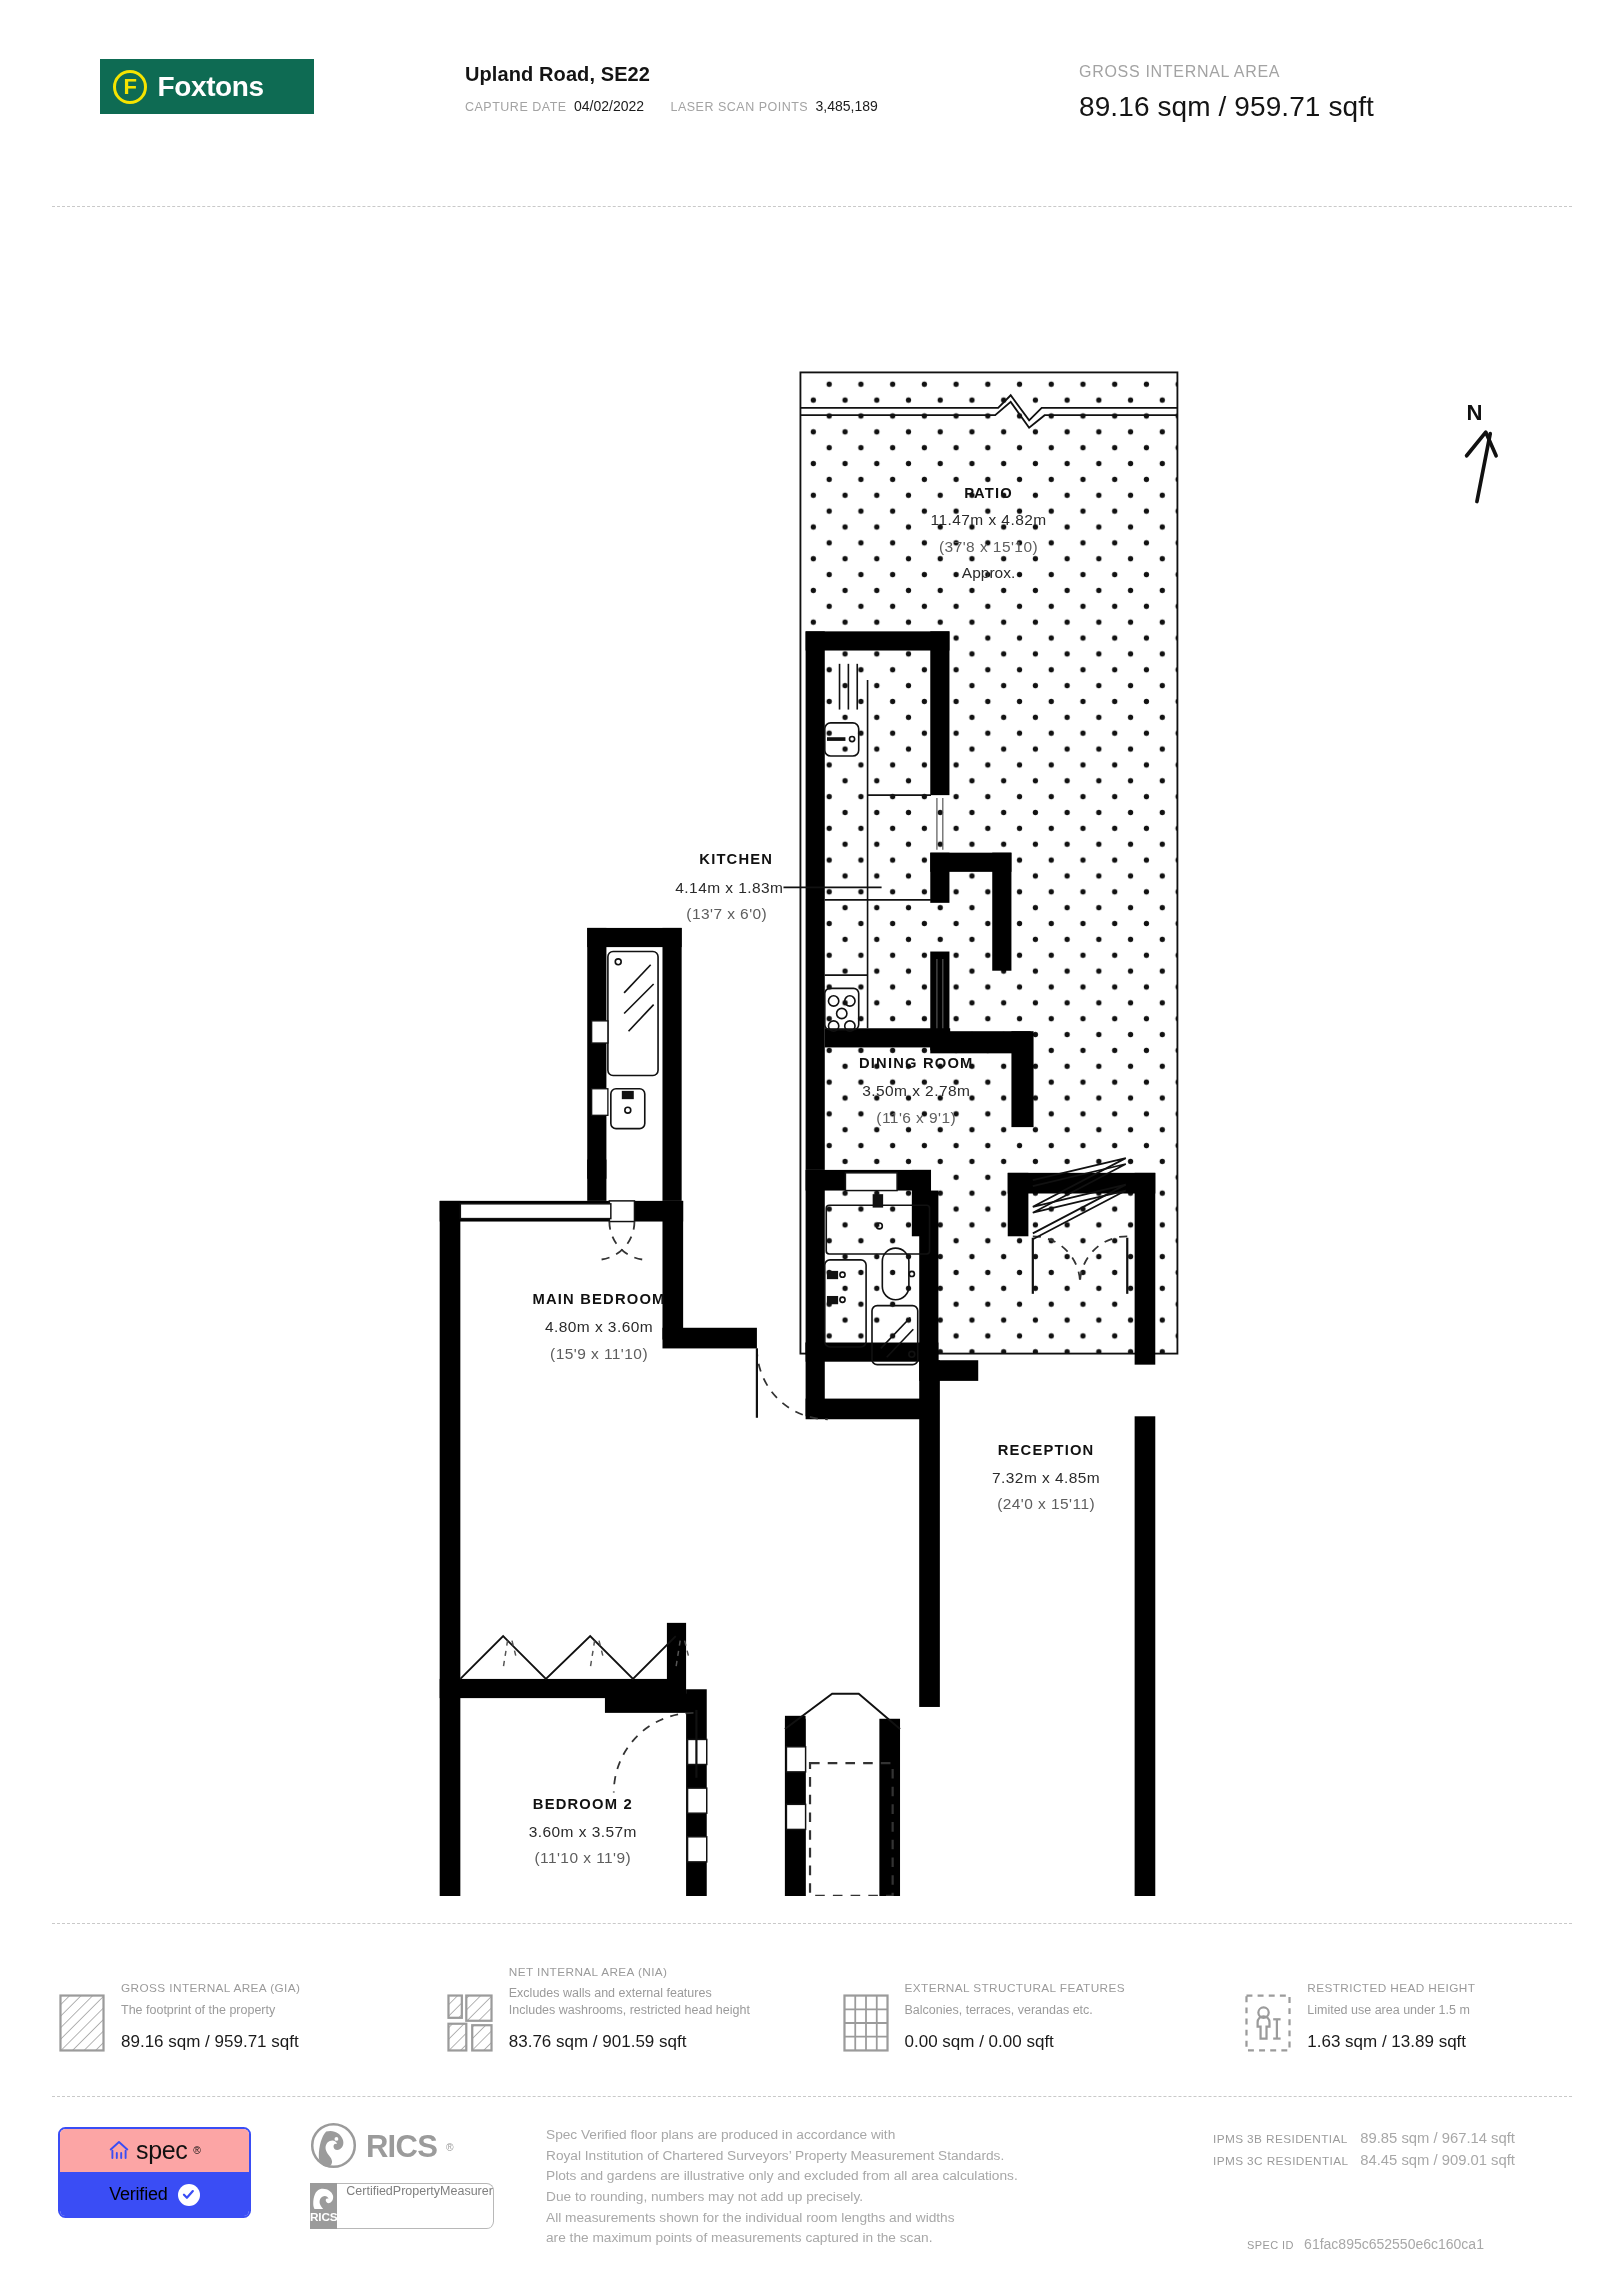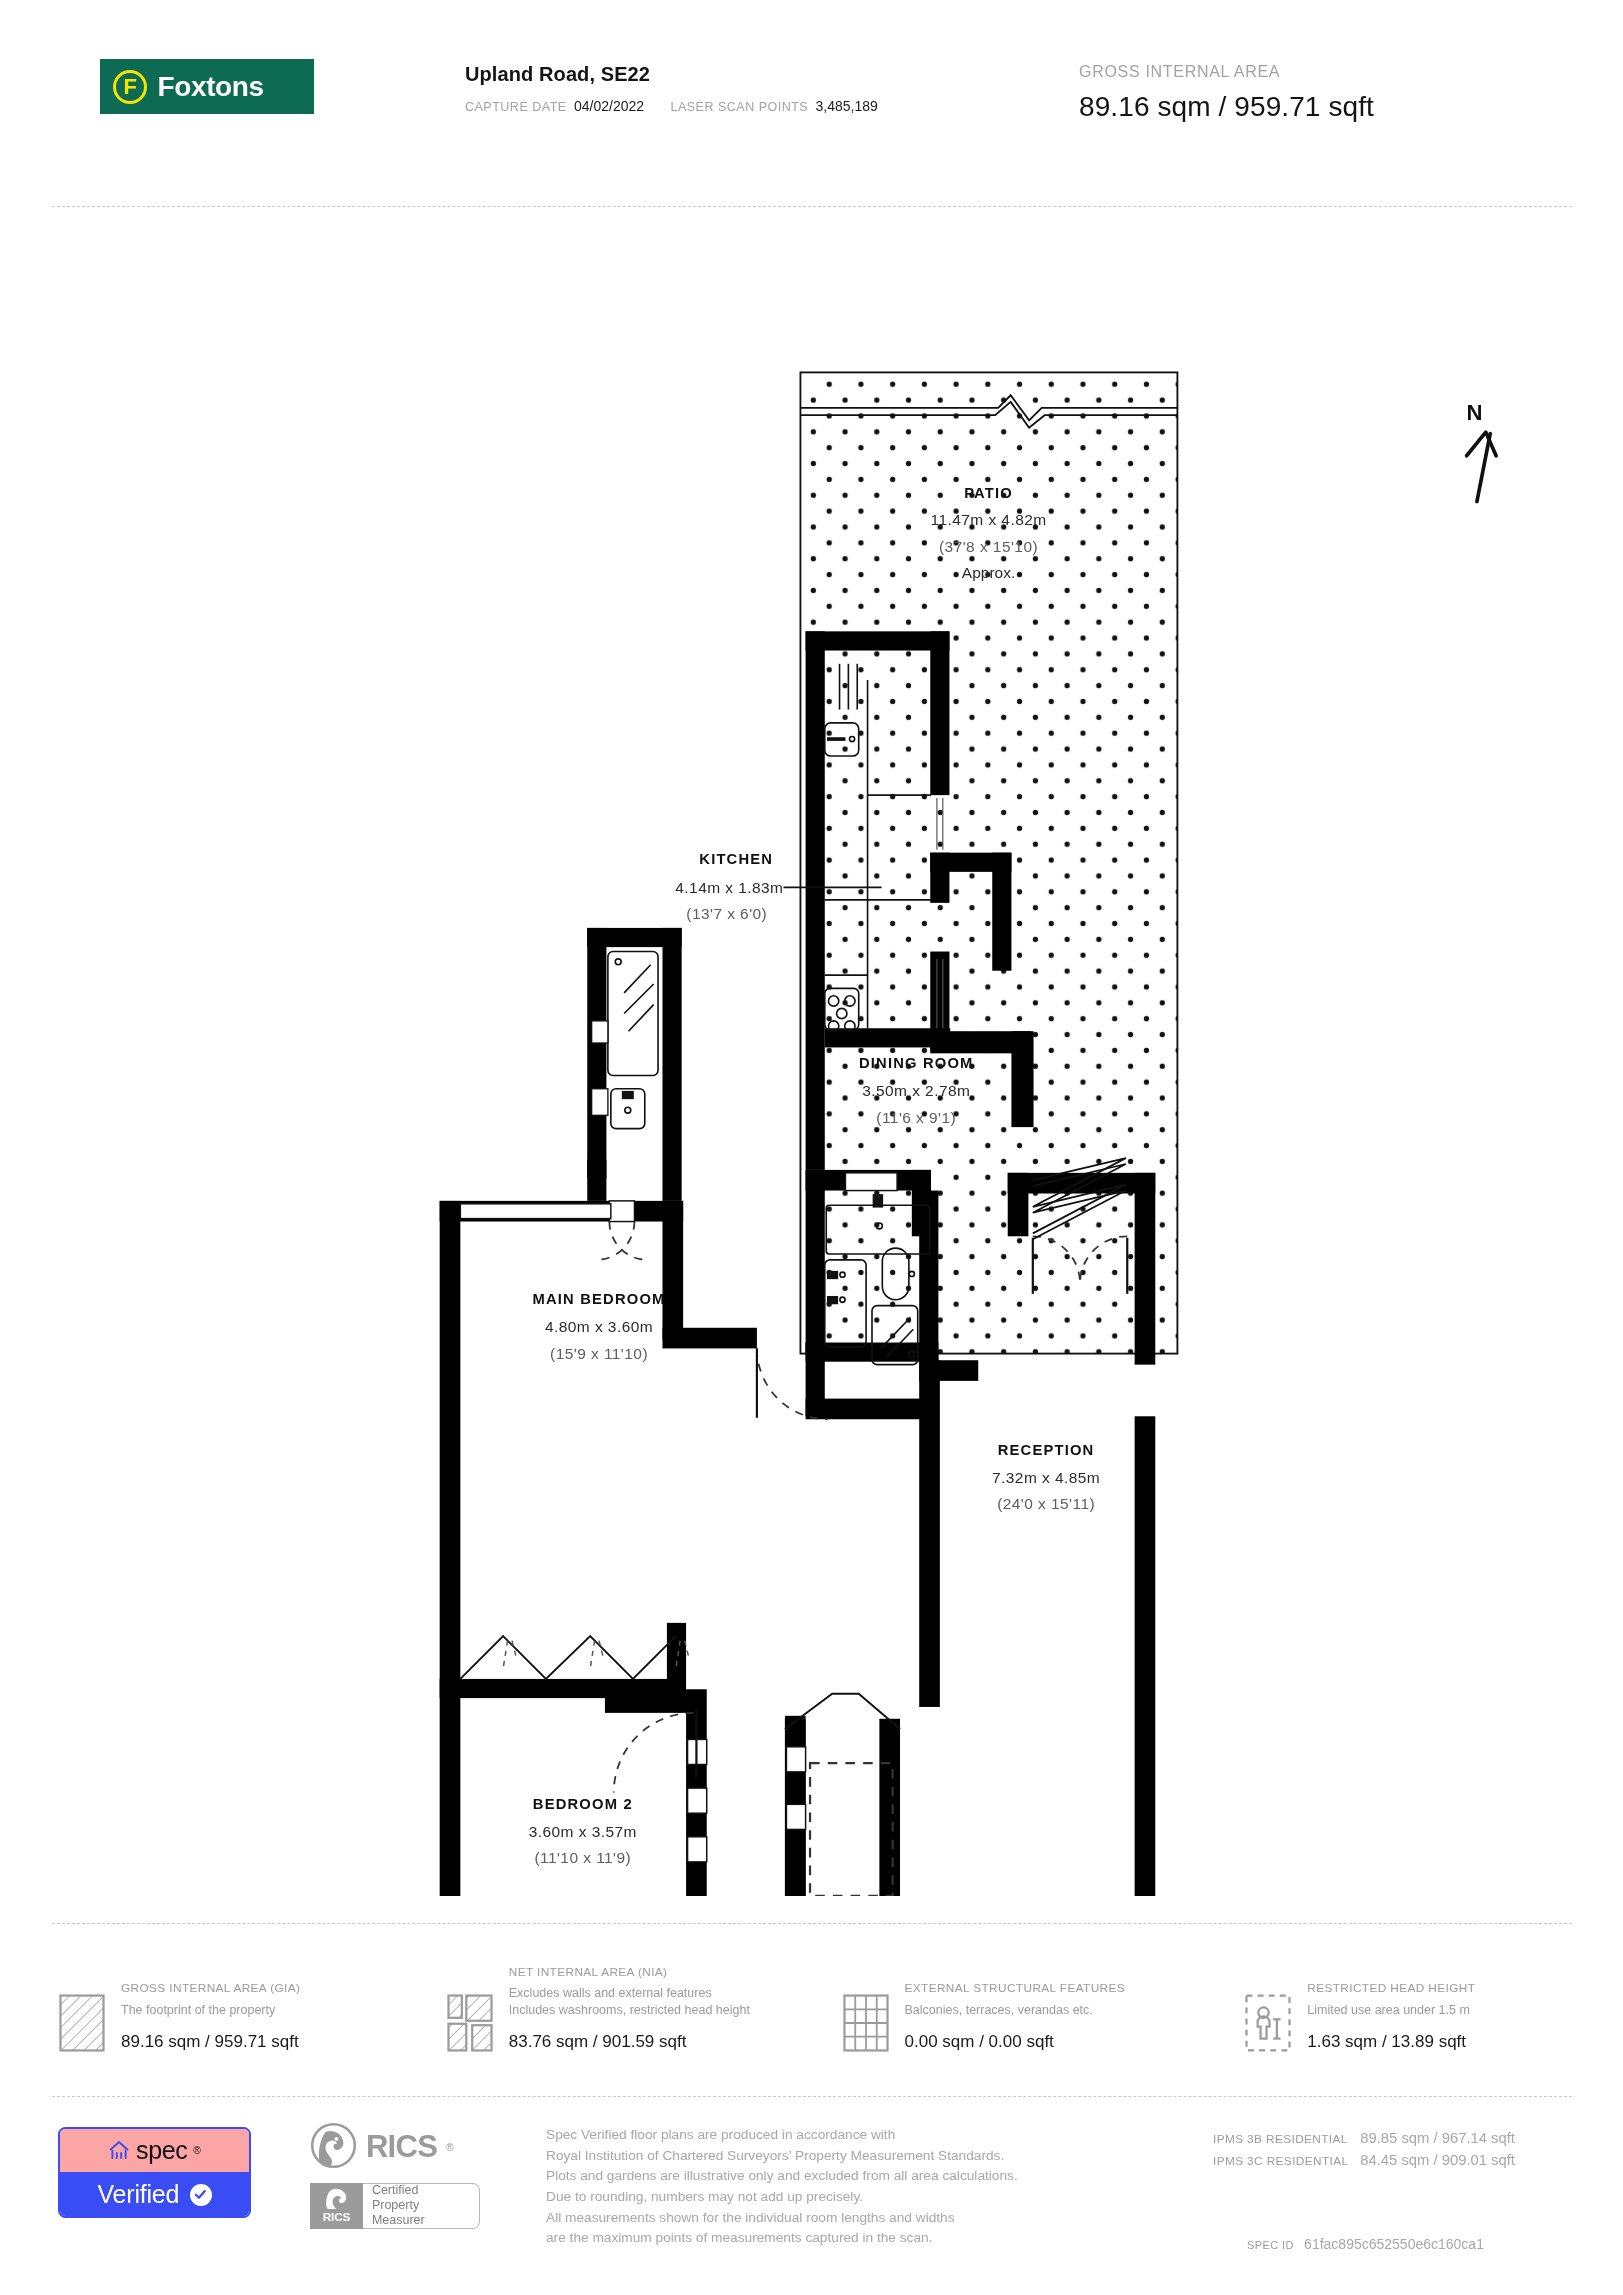--- a/index.html
+++ b/index.html
@@ -211,22 +211,22 @@
   }
   #spec-badge-bot {
     height: 46px;
     background: #3a4df5;
     display: flex;
     align-items: center;
     justify-content: center;
     gap: 10.3px;
   }
   #spec-verified-word {
-    font-size: 25px;
-    color: #ffffff;
+    font-size: 18px;
+    color: #000000;
     font-weight: 400;
     letter-spacing: -0.2px;
   }
   #spec-check {
     width: 22px; height: 22px;
     border-radius: 50%;
     background: #ffffff;
     display: flex;
     align-items: center;
     justify-content: center;
@@ -268,21 +268,21 @@
     font-size: 11.8px;
     font-weight: 700;
     letter-spacing: -0.2px;
   }
   #rics-cpm-text {
     flex: 1;
     border: 1.5px solid #b8b8b8;
     border-left: none;
     border-radius: 0 7.4px 7.4px 0;
     display: flex;
-    flex-direction: column;
+    flex-direction: row;
     justify-content: center;
     padding-left: 8.9px;
     box-sizing: border-box;
     font-size: 12.5px;
     color: #7f7f7f;
     line-height: 1.22;
   }
 
   #footer-note {
     position: absolute;

